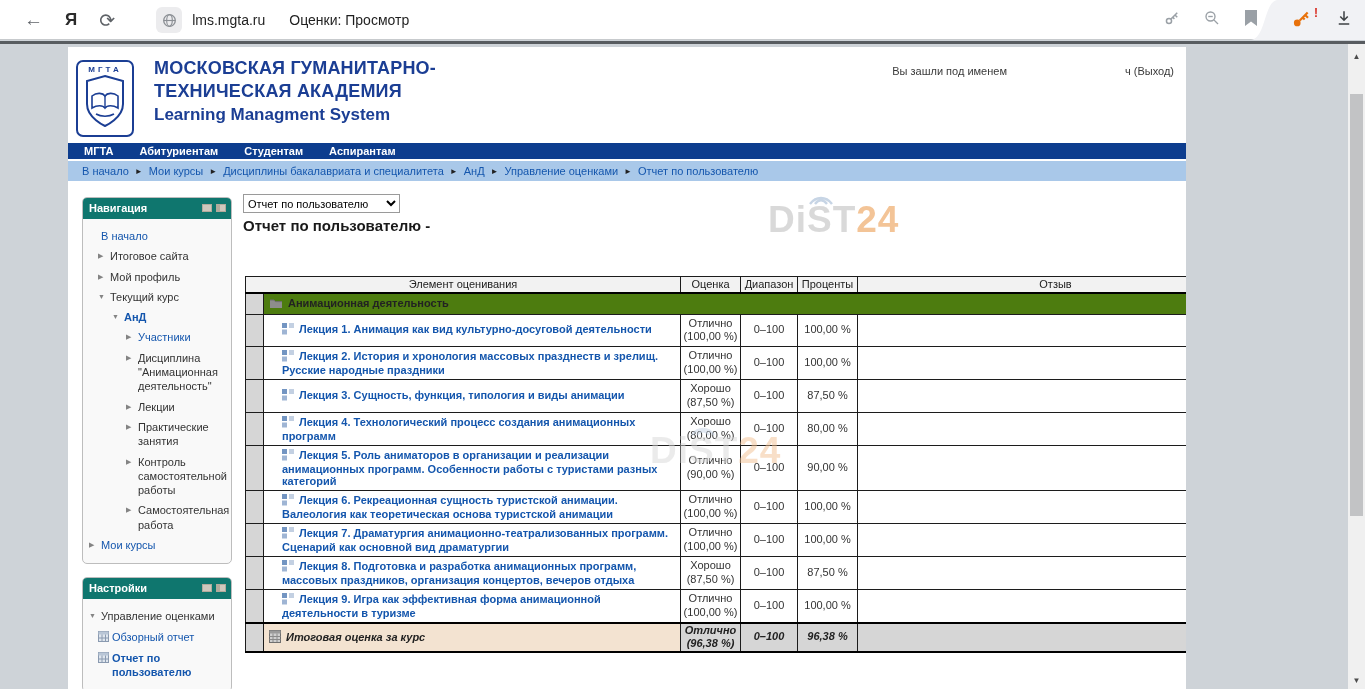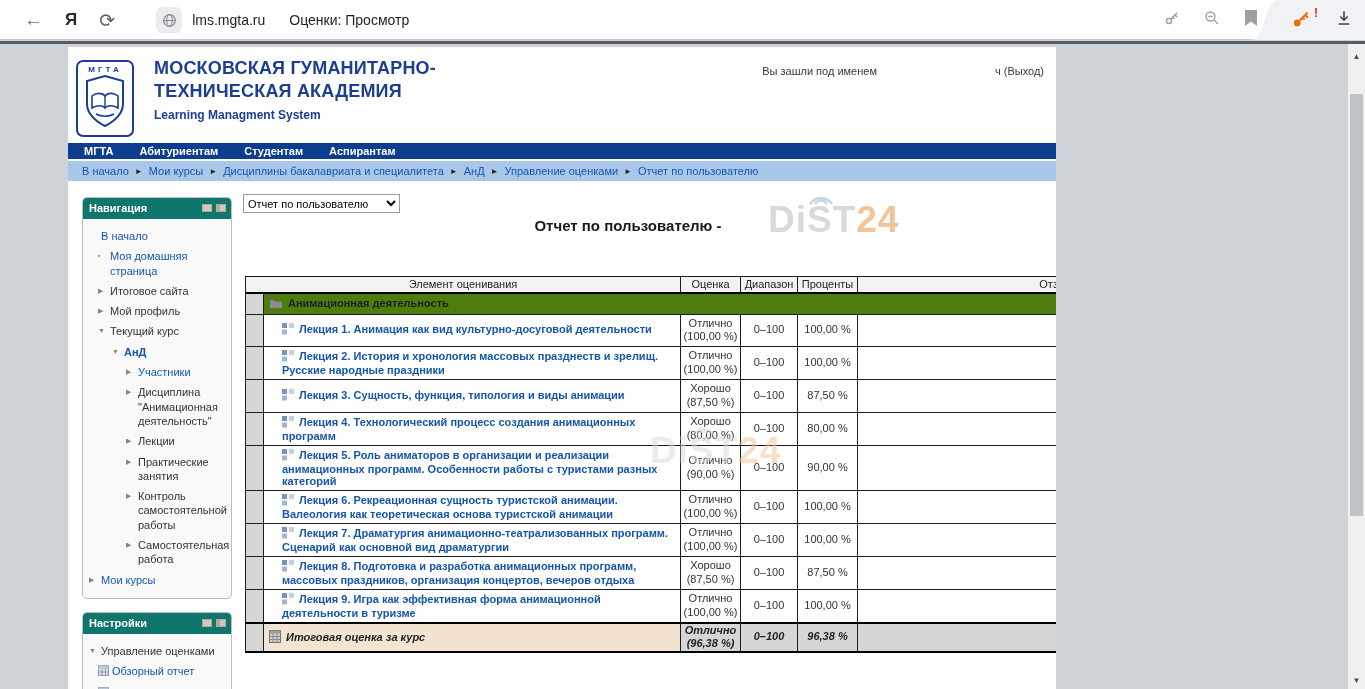--- a/index.html
+++ b/index.html
@@ -22,27 +22,27 @@
   .badge { position:absolute; top:-4px; right:-7px; color:#d93025; font-weight:bold; font-size:12px; }
   .icon-wrap { position:relative; display:inline-flex; }
 
   
   .scrollbar { position:absolute; right:0; top:44px; width:17px; height:645px; background:#f0f0f0; }
   .scroll-arrow { position:absolute; left:0; width:17px; text-align:center; font-size:8px; color:#4c4c4c; }
   .scroll-up { top:8px; } .scroll-down { bottom:4px; }
   .scroll-thumb { position:absolute; left:2px; top:50px; width:13px; height:422px; background:#c2c3c5; }
 
   
-  .page { position:absolute; left:68px; top:47px; width:988px; height:642px; background:#ffffff; overflow:hidden; }
+  .page { position:absolute; left:68px; top:47px; width:1118px; height:642px; background:#ffffff; overflow:hidden; }
 
   .logo-box { position:absolute; left:8px; top:13px; width:58px; height:77px; border:2px solid #1b3e94; border-radius:7px; background:#fff; text-align:center; }
   .logo-abbr { font-size:8px; font-weight:bold; letter-spacing:3px; color:#1b3e94; margin-top:3px; }
   .academy { position:absolute; left:86px; top:10px; color:#1b3e94; font-weight:bold; }
   .academy .l1,.academy .l2 { font-size:18px; line-height:23px; letter-spacing:0.2px; }
-  .academy .l3 { font-size:12px; line-height:24px; }
+  .academy .l3 { font-size:17px; line-height:24px; }
   .login-line { position:absolute; right:12px; top:18px; font-size:11px; color:#3a3a3a; }
   .login-gap { display:inline-block; width:118px; }
 
   .navbar { position:absolute; left:0; top:96px; width:100%; height:16px; background:#0d3d8e; display:flex; align-items:center; gap:26px; padding-left:16px; }
   .navbar span { color:#fff; font-weight:bold; font-size:11px; cursor:pointer; }
   .breadcrumb { position:absolute; left:0; top:114px; width:100%; height:20px; background:#a9c8e9; display:flex; align-items:center; padding-left:14px; font-size:11px; white-space:nowrap; }
   .bc-link { color:#1456ad; text-decoration:none; cursor:pointer; }
   .bc-sep { color:#222; font-size:8px; margin:0 6px; }
 
   
@@ -57,21 +57,21 @@
   .side-item.ind0 { padding-left:3px; } .side-item.ind1 { padding-left:12px; }
   .side-item.ind2 { padding-left:26px; } .side-item.ind3 { padding-left:40px; }
   .side-marker { width:12px; flex:0 0 12px; font-size:7px; color:#848484; padding-top:2px; }
   .side-icon { width:14px; flex:0 0 14px; padding-top:1px; }
   .side-label.plain { color:#333; }
   .side-label.link { color:#1456ad; cursor:pointer; }
   .side-label.link-bold { color:#1456ad; font-weight:bold; cursor:pointer; }
 
   
   .report-select { position:absolute; left:175px; top:147px; width:157px; height:19px; font-size:11px; font-family:"Liberation Sans",sans-serif; border:1px solid #9a9a9a; background:#fff; }
-  .main-title { position:absolute; left:175px; top:170px; width:770px; text-align:center; font-size:15px; font-weight:bold; color:#1a1a1a; }
+  .main-title { position:absolute; left:175px; top:170px; width:770px; text-align:left; font-size:15px; font-weight:bold; color:#1a1a1a; }
 
   .wm { position:absolute; font-size:37px; font-weight:bold; letter-spacing:1px; color:#d8d8d8; pointer-events:none; z-index:5; }
   .wm .orange { color:#f3c192; }
   .wm svg { position:absolute; top:-9px; left:40px; }
   .wm1 { left:700px; top:152px; opacity:0.95; }
   .wm2 { left:582px; top:383px; opacity:0.5; }
 
   table.grades { position:absolute; left:177px; top:229px; width:1008px; border-collapse:collapse; font-size:11px; color:#222; table-layout:fixed; }
   .grades th, .grades td { border:1px solid #1c1c1c; }
   .grades th { background:#f2f2f2; font-weight:normal; height:16px; padding:1px 2px; }
@@ -207,24 +207,20 @@
           <span class="bi-min"></span>
           <span class="bi-dock"></span>
         </span>
       </div>
       <div class="block-body">
           <div class="side-item ind0">
             <span class="side-marker"></span>
             <span class="side-label link">В начало</span>
           </div>
           <div class="side-item ind1">
-            <span class="side-marker">▪</span>
-            <span class="side-label link">Моя домашняя страница</span>
-          </div>
-          <div class="side-item ind1">
             <span class="side-marker">▶</span>
             <span class="side-label plain">Итоговое сайта</span>
           </div>
           <div class="side-item ind1">
             <span class="side-marker">▶</span>
             <span class="side-label plain">Мой профиль</span>
           </div>
           <div class="side-item ind1">
             <span class="side-marker">▼</span>
             <span class="side-label plain">Текущий курс</span>

